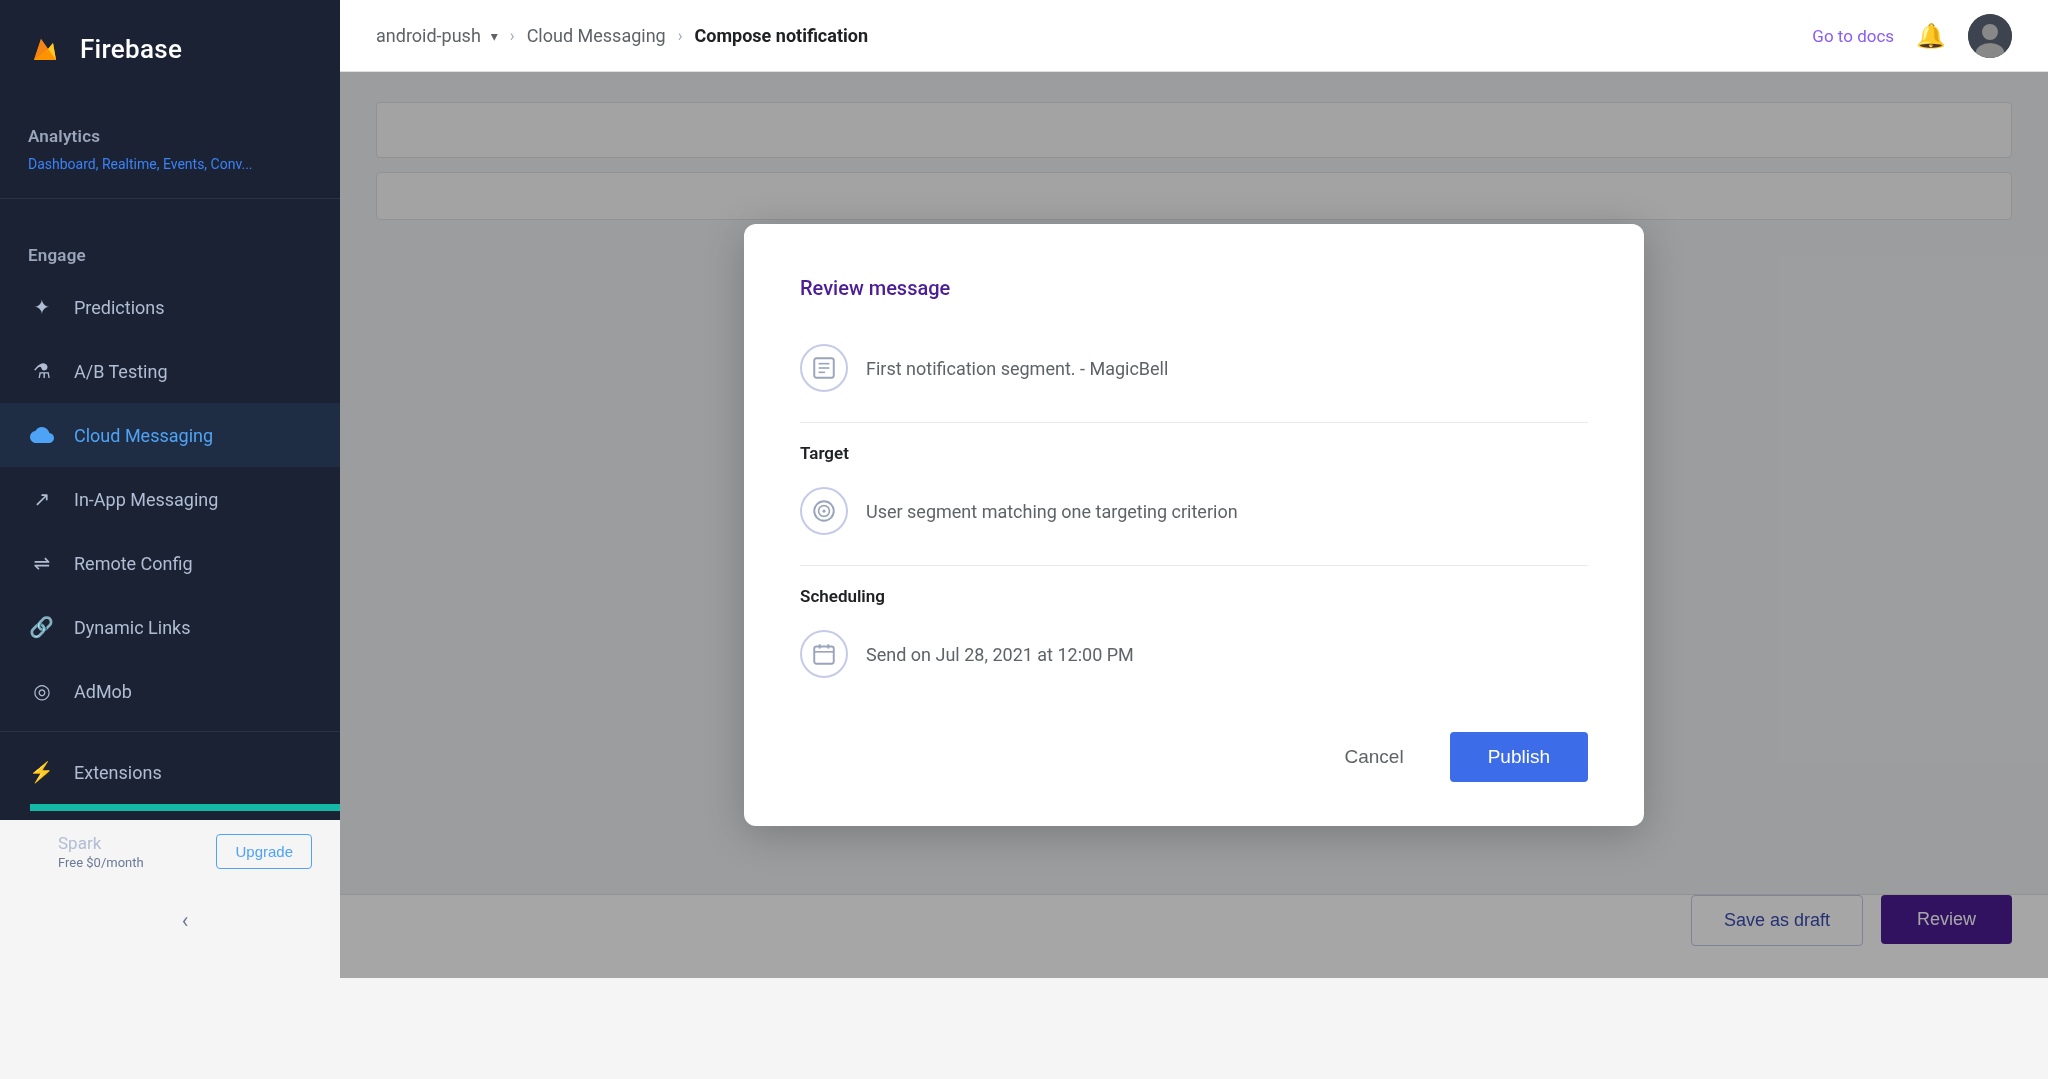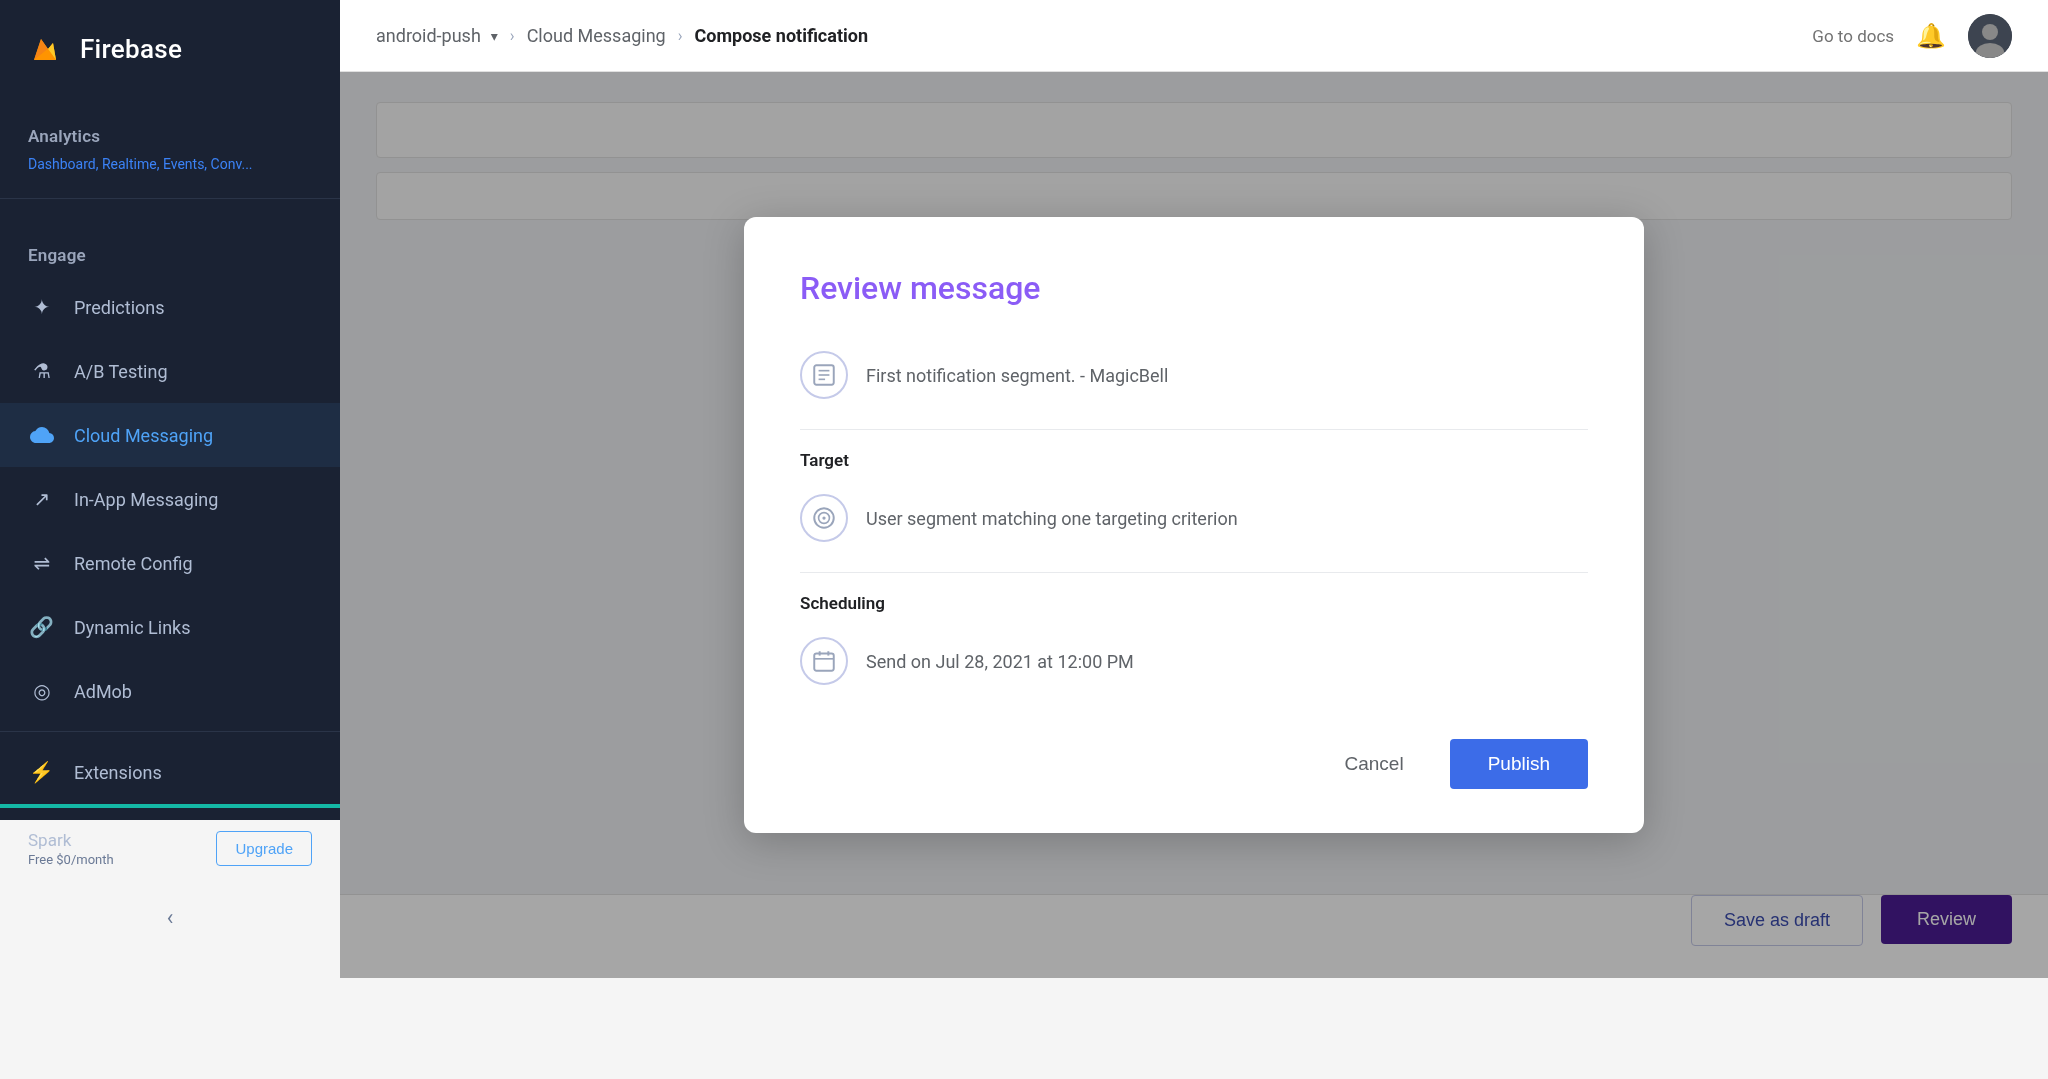--- a/index.html
+++ b/index.html
@@ -87,21 +87,22 @@
     }
 
     .sidebar-item-label { font-size: 18px; }
 
     .sidebar-section-engage {
       margin-top: 10px;
     }
 
     .sidebar-bottom {
       margin-top: auto;
-      border-top: 4px solid #14b8a6;
+      border-top: 7px solid #14b8a6;
+      margin-left: 30px;
     }
 
     .sidebar-spark {
       display: flex;
       align-items: center;
       justify-content: space-between;
       padding: 22px 28px;
     }
 
     .sidebar-spark-text { font-size: 17px; color: #b0bdd4; }
@@ -171,21 +172,21 @@
     .breadcrumb-current { color: #202124; font-weight: 700; }
 
     .topbar-right {
       display: flex;
       align-items: center;
       gap: 22px;
     }
 
     .go-to-docs {
       font-size: 17px;
-      color: #737373;
+      color: #8b5cf6;
       cursor: pointer;
       text-decoration: none;
     }
 
     .topbar-bell {
       font-size: 24px;
       color: #5f6368;
       cursor: pointer;
     }
 
@@ -284,23 +285,23 @@
       background: #fff;
       border-radius: 12px;
       width: 900px;
       padding: 52px 56px 44px 56px;
       box-shadow: 0 8px 40px rgba(0,0,0,0.22);
       position: relative;
       z-index: 11;
     }
 
     .modal-title {
-      font-size: 32px;
+      font-size: 20px;
       font-weight: 500;
-      color: #8b5cf6;
+      color: #4c1d95;
       margin-bottom: 36px;
     }
 
     .modal-section-label {
       font-size: 17px;
       font-weight: 600;
       color: #202124;
       margin-bottom: 16px;
     }
 

